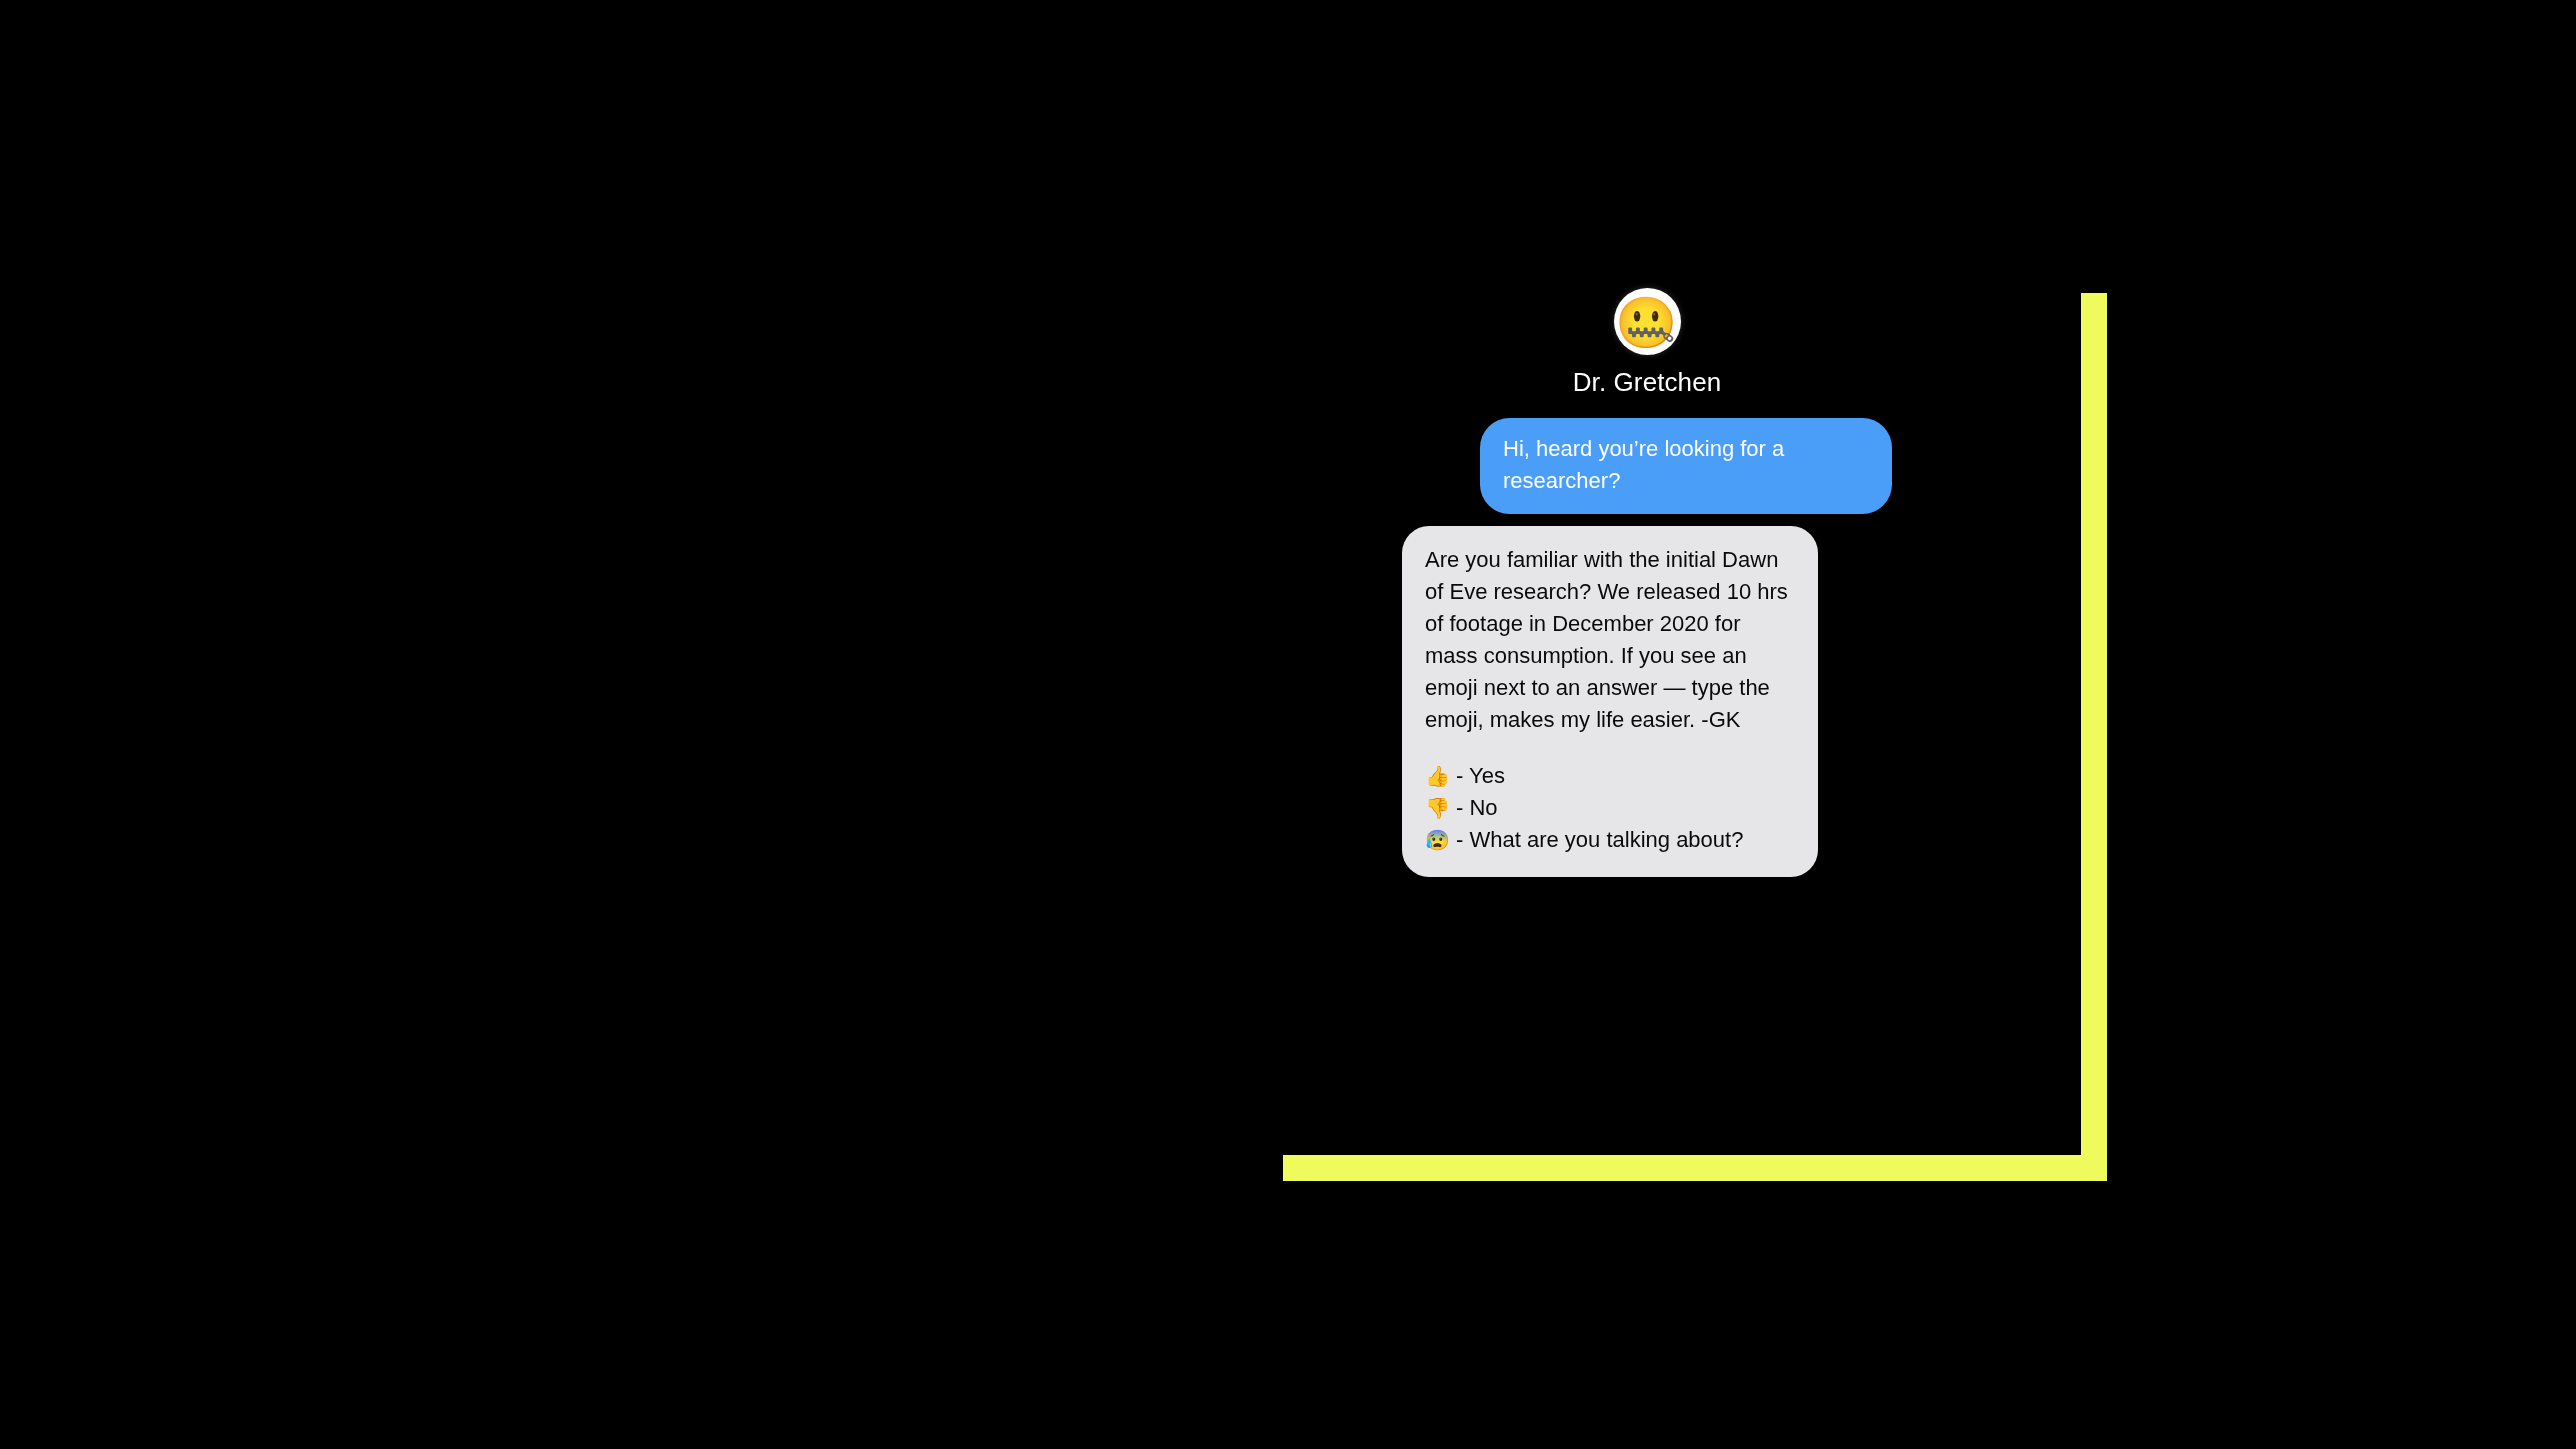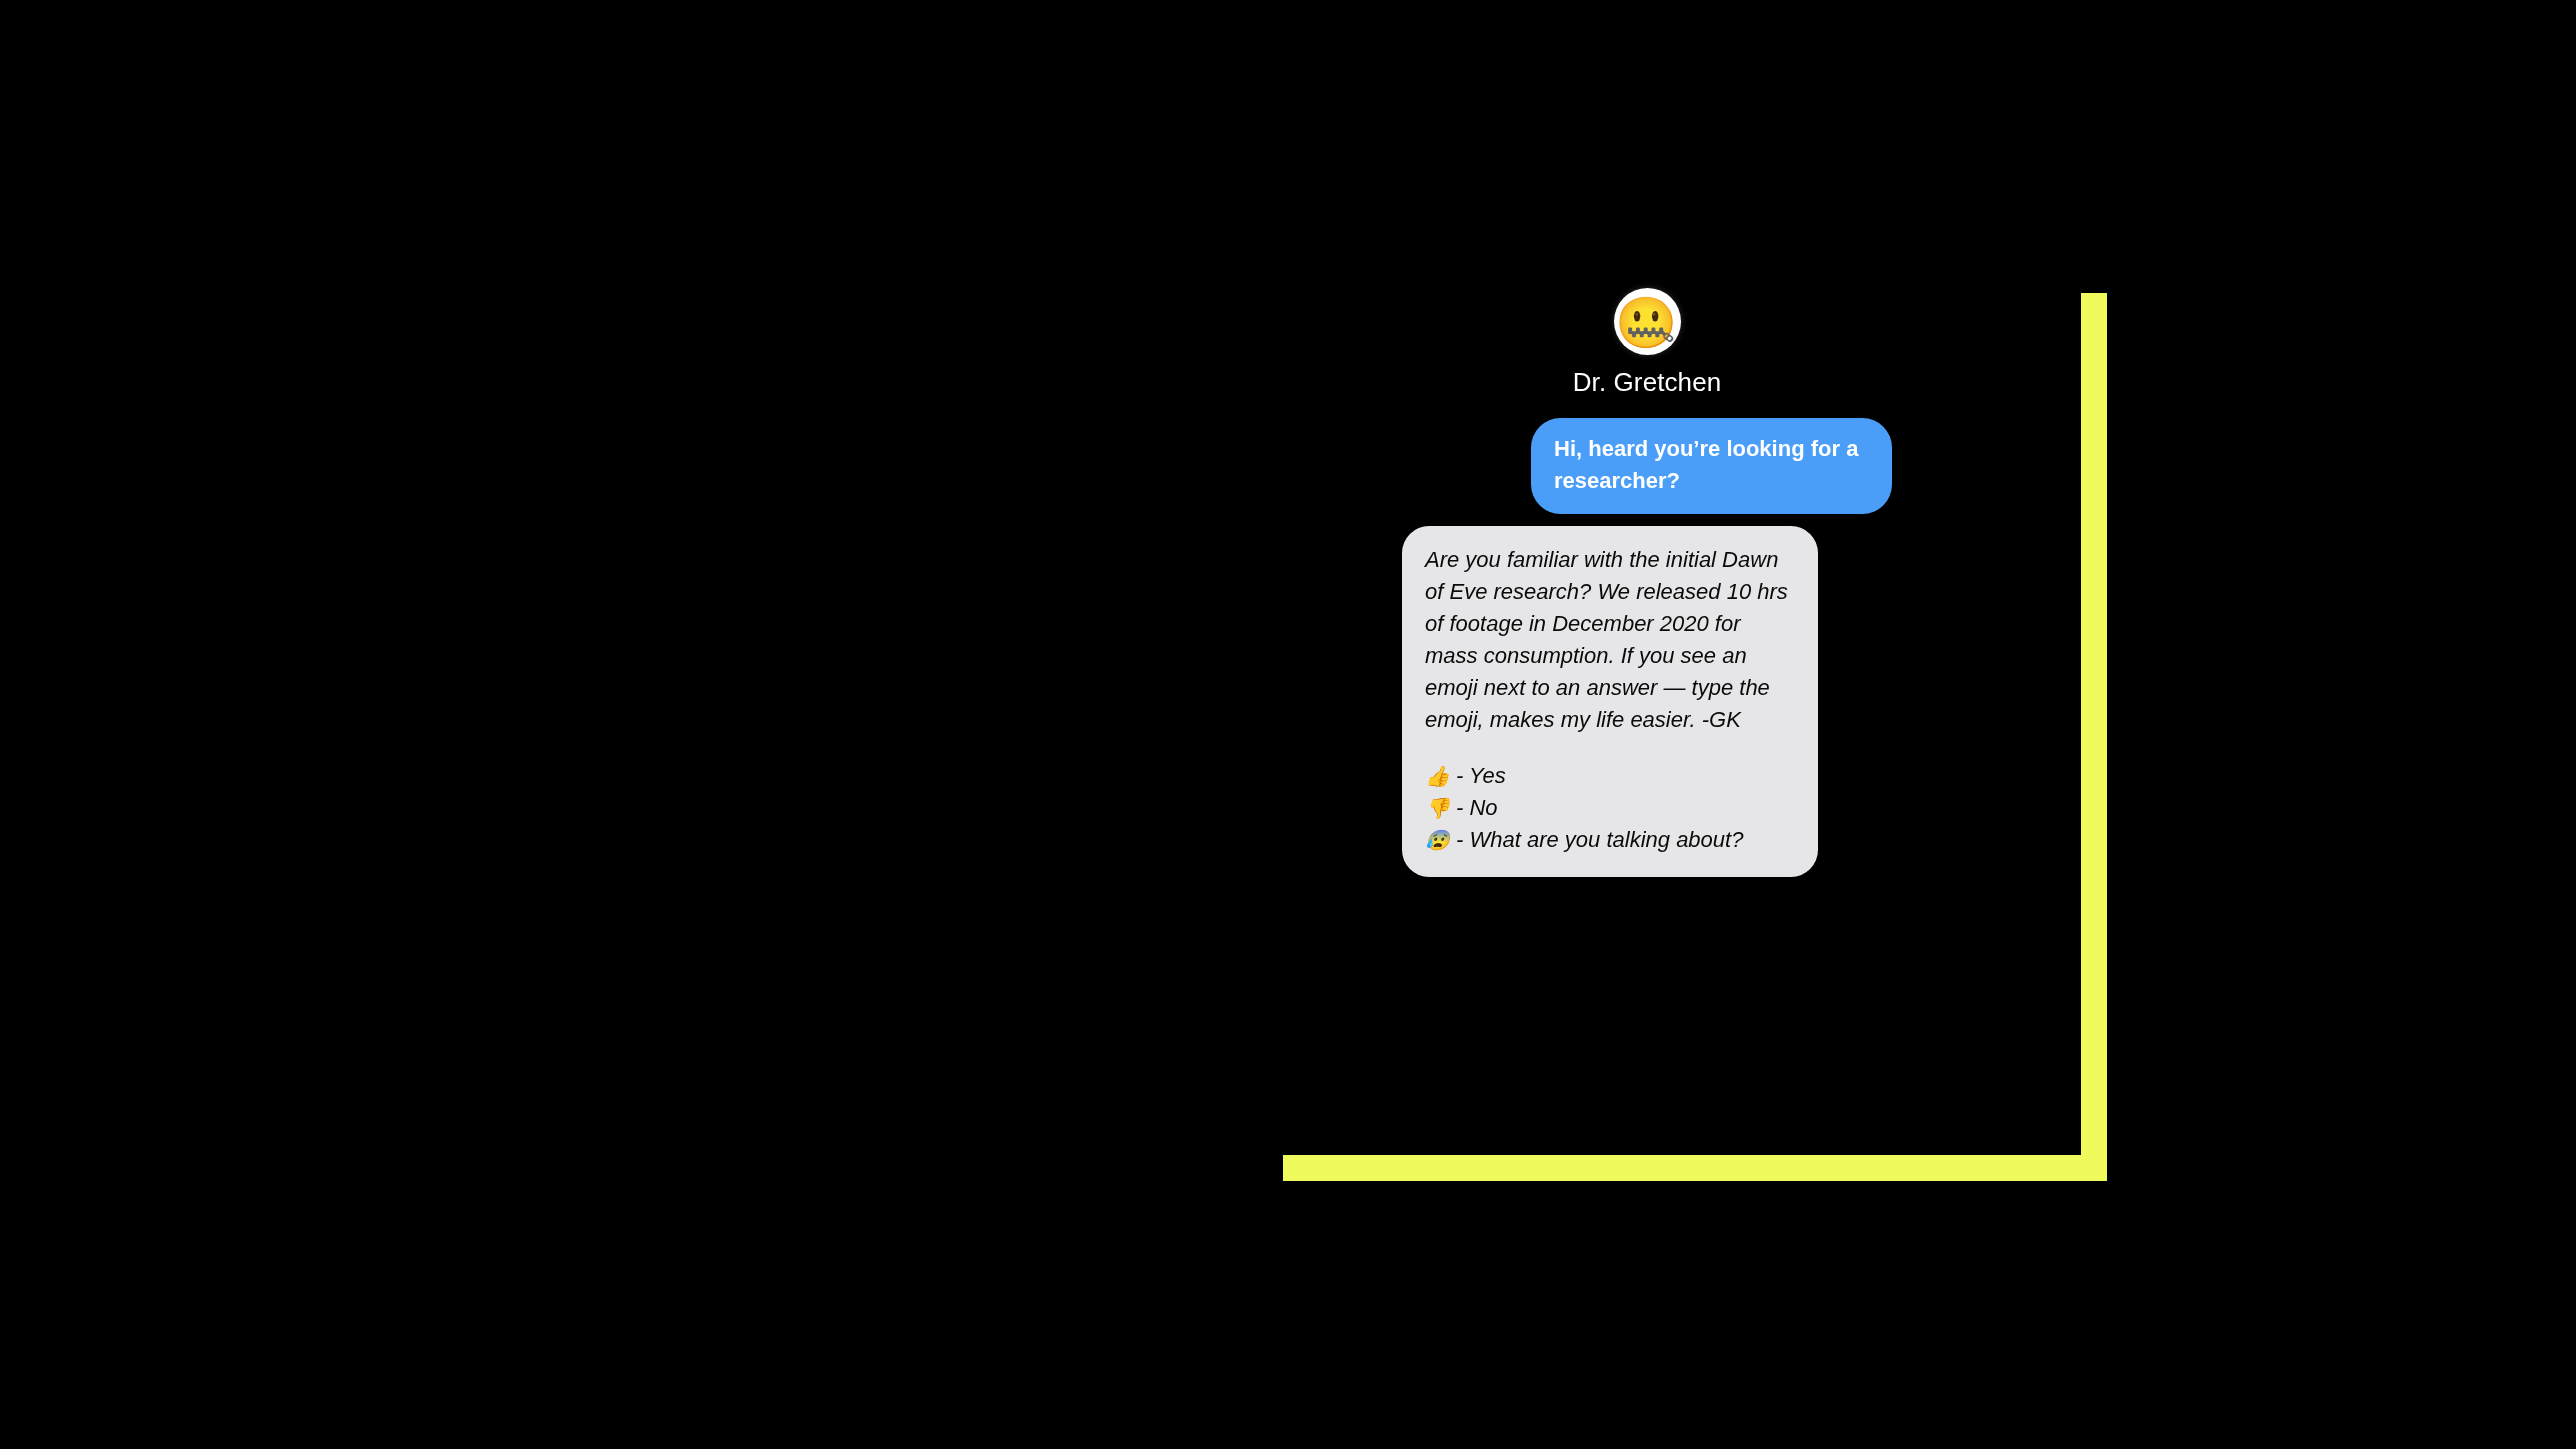--- a/index.html
+++ b/index.html
@@ -110,28 +110,26 @@
     background: #4A9EF8;
     color: #FFFFFF;
   }
   .bubble.gray {
     background: #E6E6E8;
     color: #0A0A0A;
   }
 
   
   .bubble-greeting {
-    width: 361px;
-    font-weight: bold;
+    width: 412px;
   }
   .bubble-brief {
     width: 422px;
     padding: 17.4px 23px 20px 23px;
     border-radius: 27px;
-    font-style: italic;
   }
   .bubble-reply {
     padding: 13.4px 21.5px 14.8px 21.5px;
     border-radius: 27px;
     white-space: nowrap;
   }
 
   .row-greeting { margin-bottom: 12.7px; }
   .row-brief    { margin-bottom: 19px; }
 

